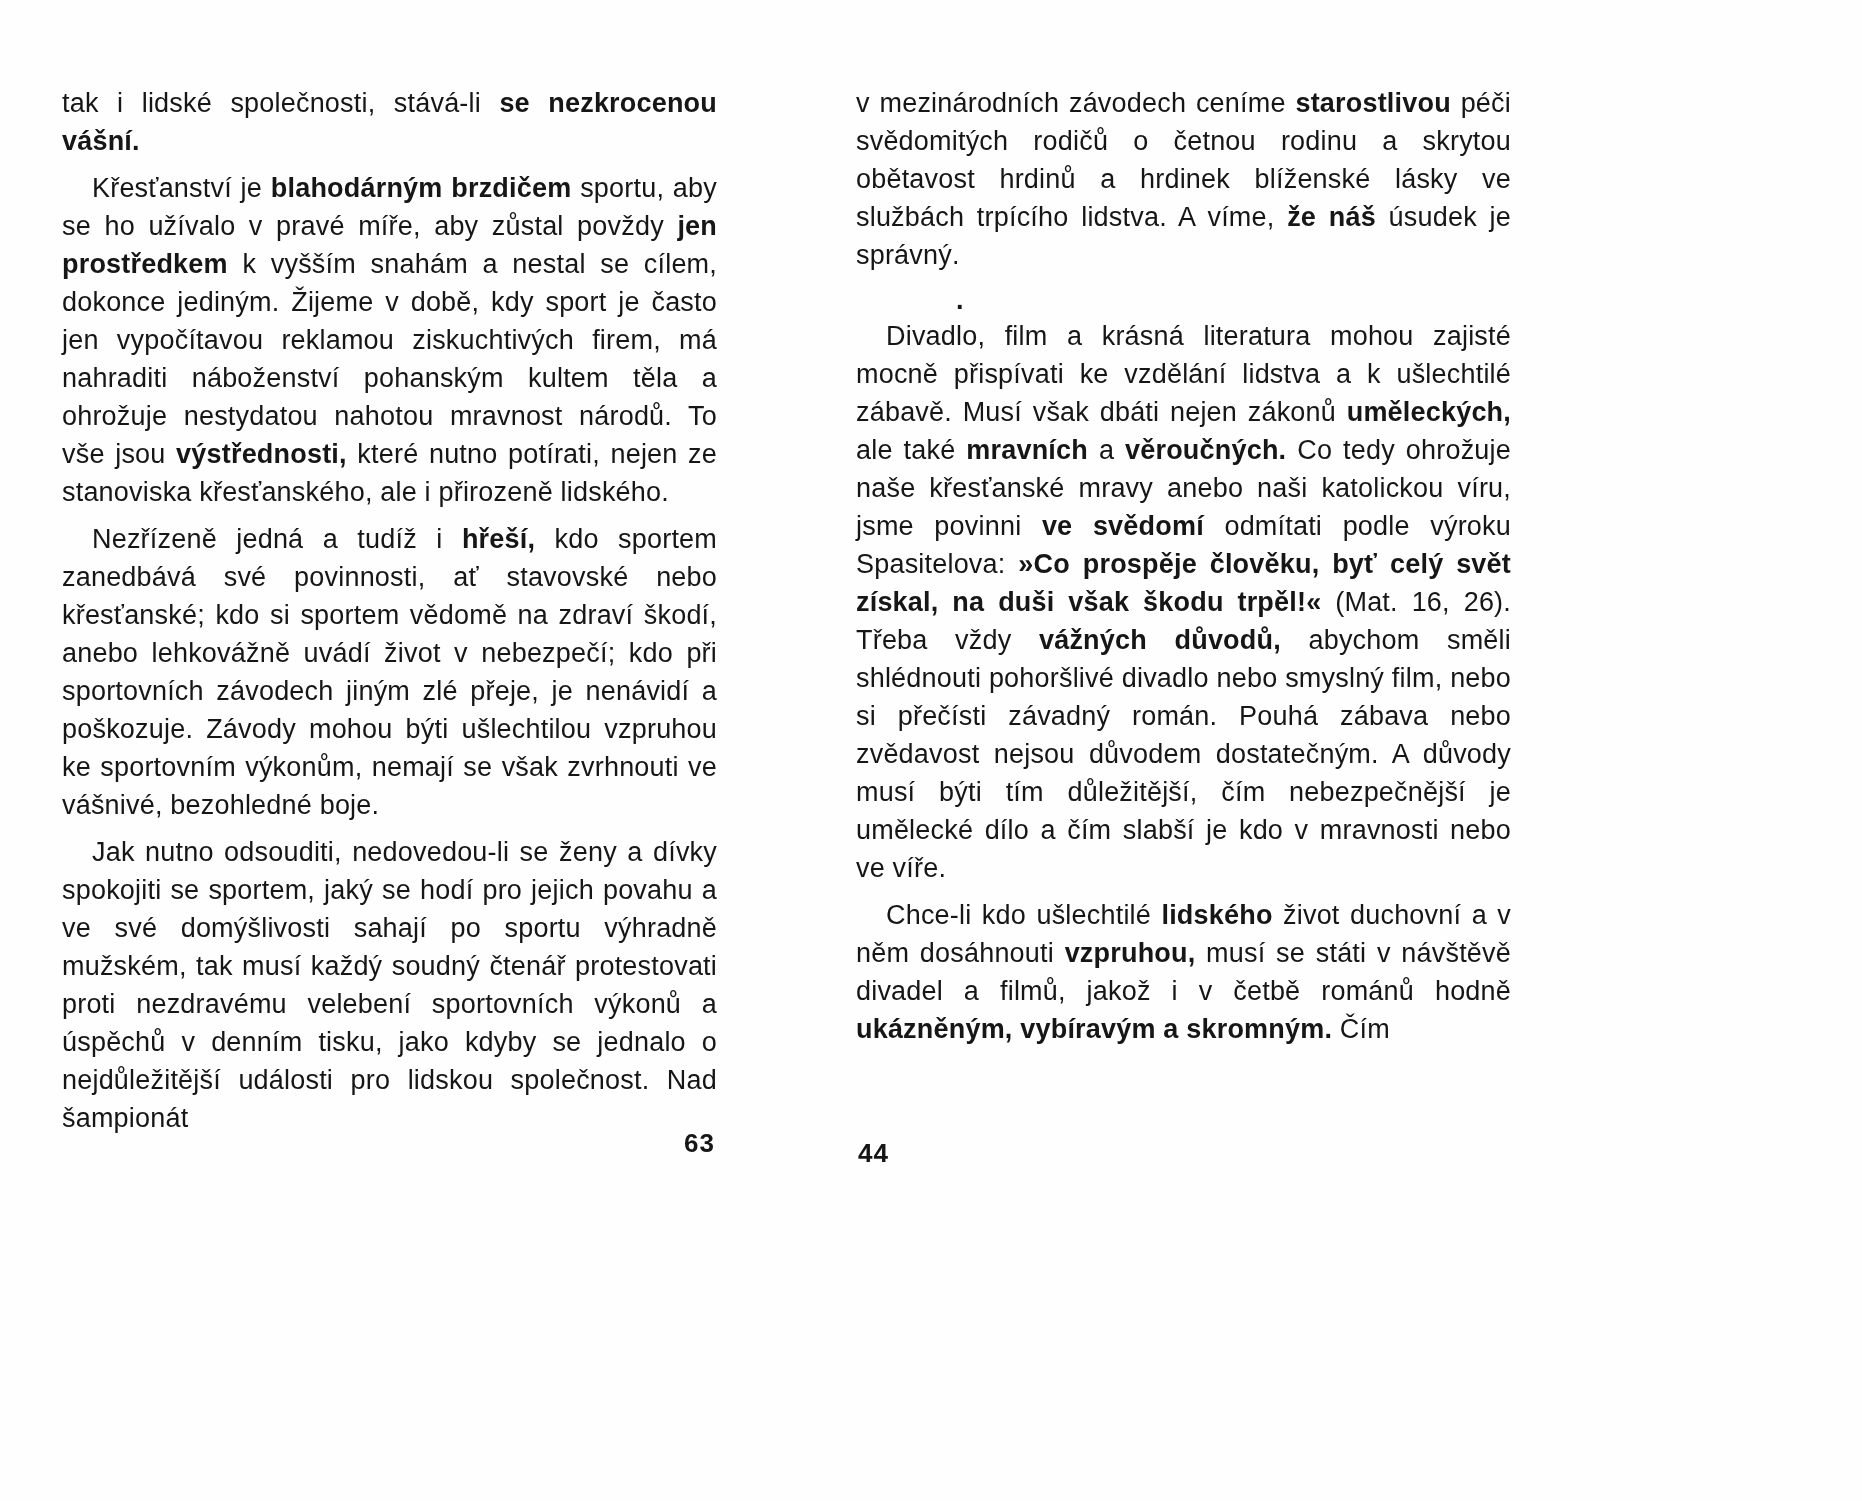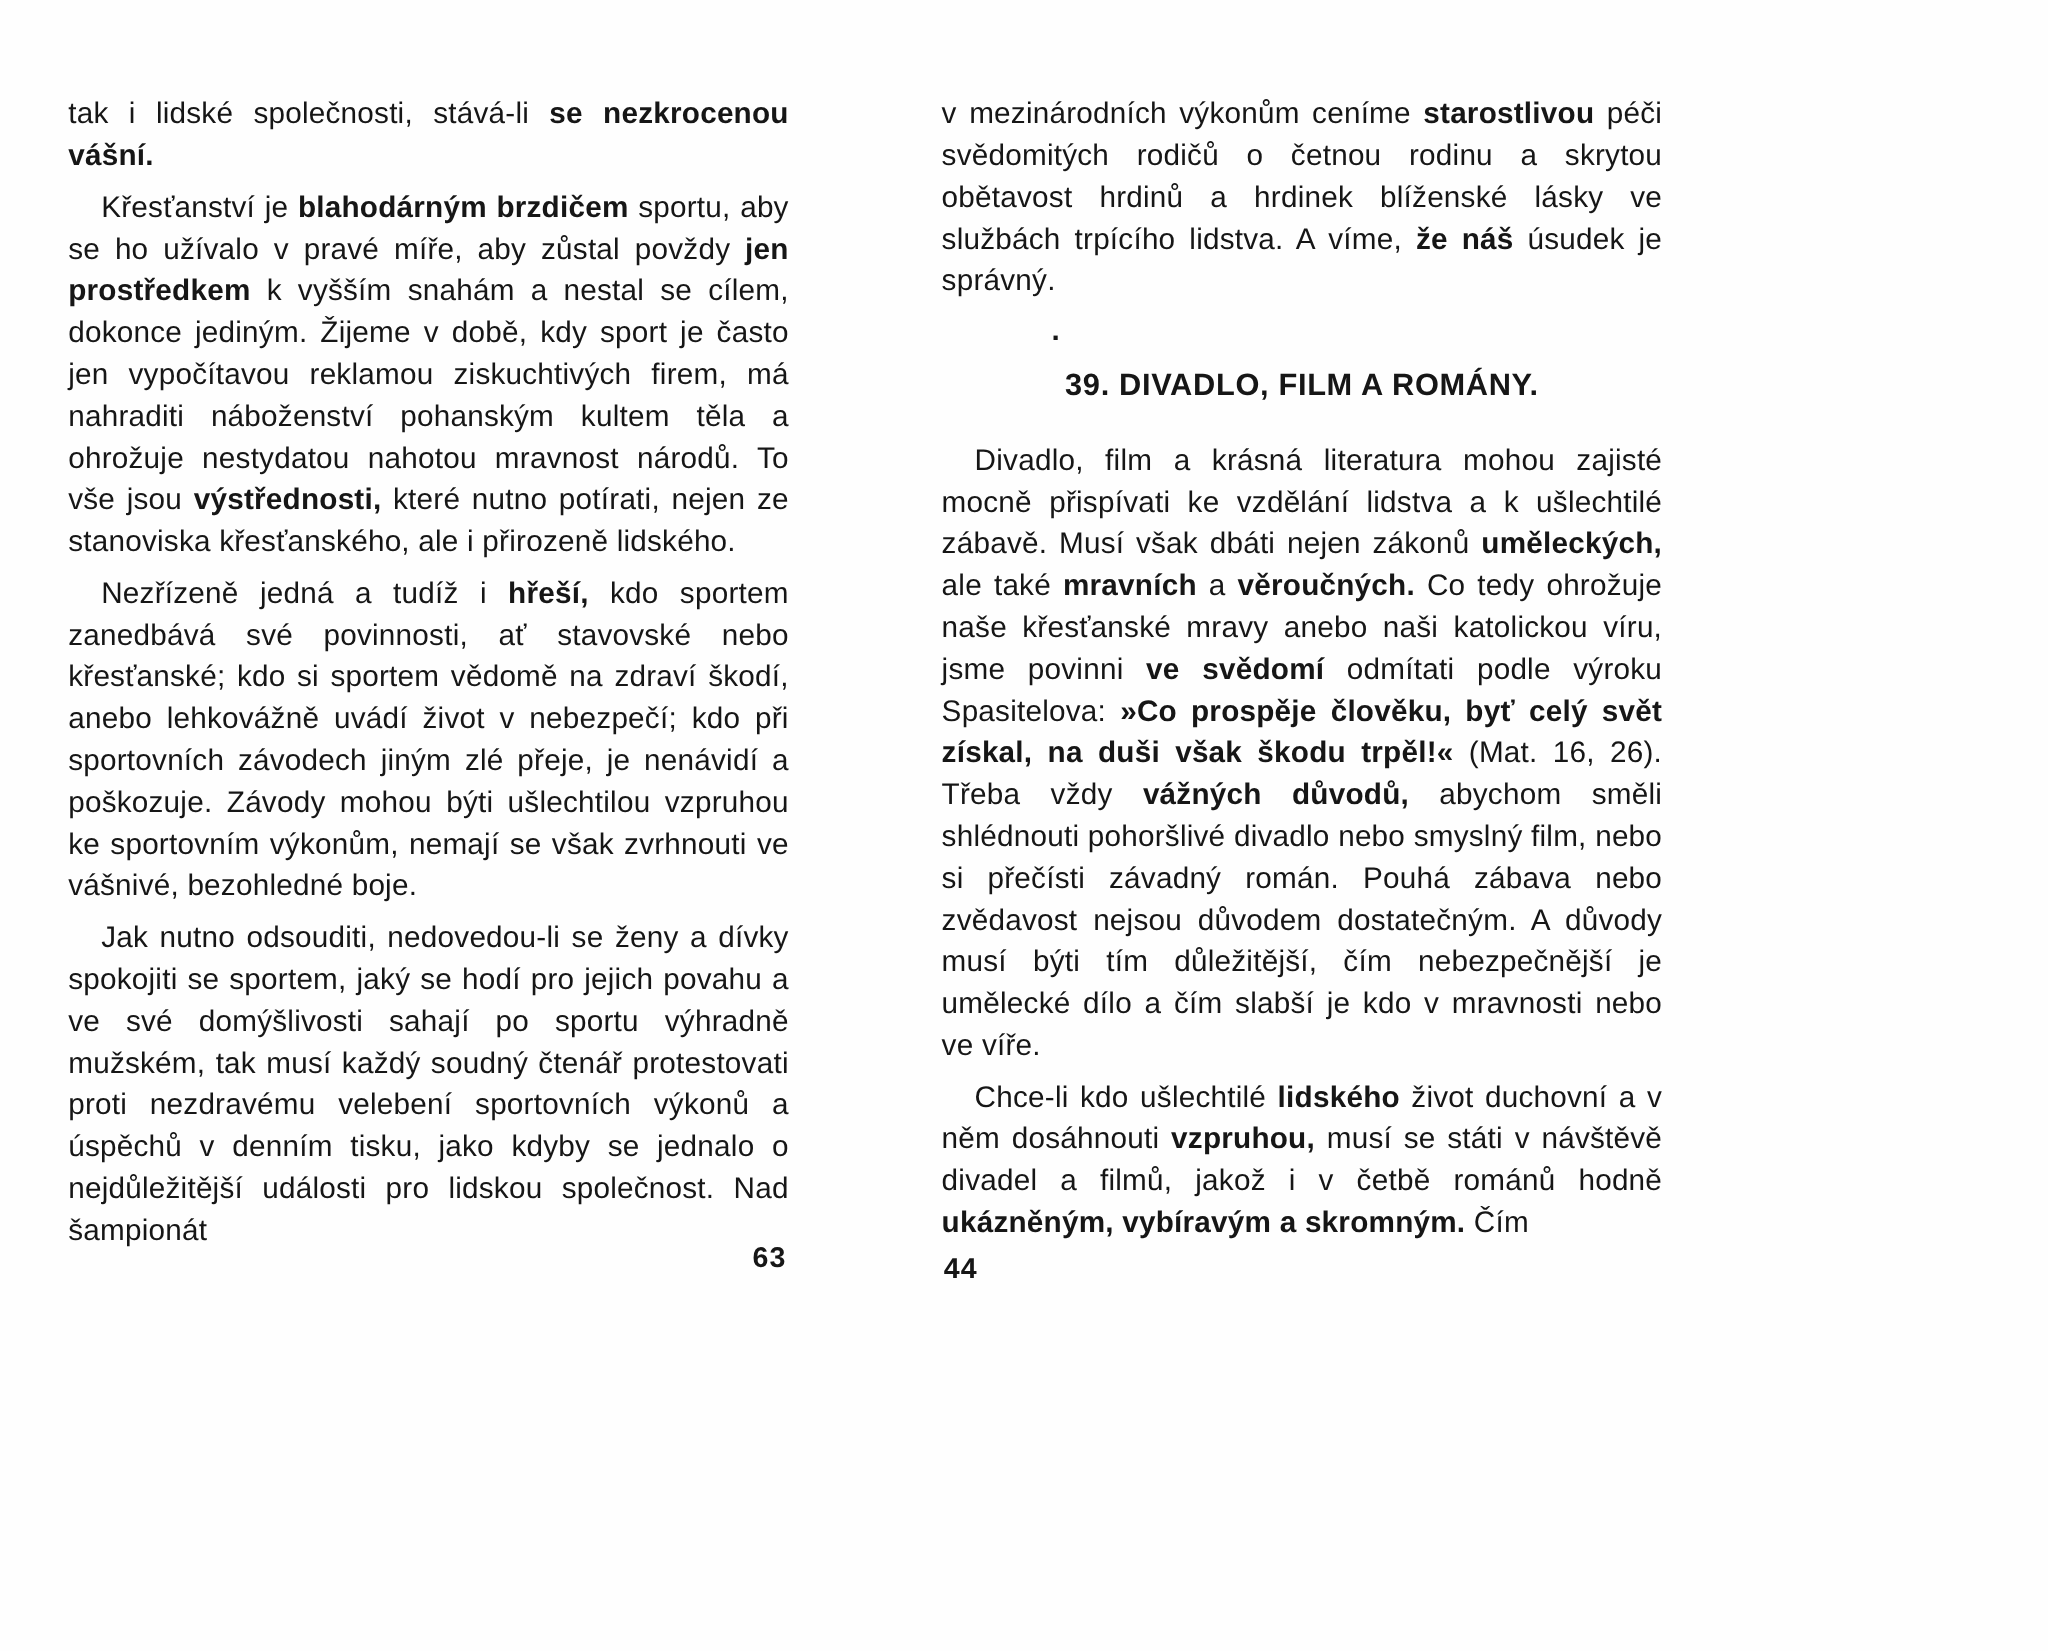--- a/index.html
+++ b/index.html
@@ -67,24 +67,23 @@
 
   <div class="column left">
       <p class="para"><span>tak i lidské společnosti, stává-li </span><span class="bold">se nezkrocenou vášní.</span></p>
       <p class="para indent"><span>Křesťanství je </span><span class="bold">blahodárným brzdičem</span><span> sportu, aby se ho užívalo v pravé míře, aby zůstal povždy </span><span class="bold">jen prostředkem</span><span> k vyšším snahám a nestal se cílem, dokonce jediným. Žijeme v době, kdy sport je často jen vypočítavou reklamou ziskuchtivých firem, má nahraditi náboženství pohanským kultem těla a ohrožuje nestydatou nahotou mravnost národů. To vše jsou </span><span class="bold">výstřednosti,</span><span> které nutno potírati, nejen ze stanoviska křesťanského, ale i přirozeně lidského.</span></p>
       <p class="para indent"><span>Nezřízeně jedná a tudíž i </span><span class="bold">hřeší,</span><span> kdo sportem zanedbává své povinnosti, ať stavovské nebo křesťanské; kdo si sportem vědomě na zdraví škodí, anebo lehkovážně uvádí život v nebezpečí; kdo při sportovních závodech jiným zlé přeje, je nenávidí a poškozuje. Závody mohou býti ušlechtilou vzpruhou ke sportovním výkonům, nemají se však zvrhnouti ve vášnivé, bezohledné boje.</span></p>
       <p class="para indent"><span>Jak nutno odsouditi, nedovedou-li se ženy a dívky spokojiti se sportem, jaký se hodí pro jejich povahu a ve své domýšlivosti sahají po sportu výhradně mužském, tak musí každý soudný čtenář protestovati proti nezdravému velebení sportovních výkonů a úspěchů v denním tisku, jako kdyby se jednalo o nejdůležitější události pro lidskou společnost. Nad šampionát</span></p>
     </div>
 
   <div class="column right">
     <div>
-        <p class="para"><span>v mezinárodních výkonům ceníme </span><span class="bold">starostlivou</span><span> péči svědomitých rodičů o četnou rodinu a skrytou obětavost hrdinů a hrdinek blíženské lásky ve službách trpícího lidstva. A víme, </span><span class="bold">že náš</span><span> úsudek je správný.</span></p>
+        <p class="para"><span>v mezinárodních závodech ceníme </span><span class="bold">starostlivou</span><span> péči svědomitých rodičů o četnou rodinu a skrytou obětavost hrdinů a hrdinek blíženské lásky ve službách trpícího lidstva. A víme, </span><span class="bold">že náš</span><span> úsudek je správný.</span></p>
       </div>
     <div class="separator">.</div>
-    <h2 class="heading">39. DIVADLO, FILM A ROMÁNY.</h2>
     <div>
         <p class="para indent"><span>Divadlo, film a krásná literatura mohou zajisté mocně přispívati ke vzdělání lidstva a k ušlechtilé zábavě. Musí však dbáti nejen zákonů </span><span class="bold">uměleckých,</span><span> ale také </span><span class="bold">mravních</span><span> a </span><span class="bold">věroučných.</span><span> Co tedy ohrožuje naše křesťanské mravy anebo naši katolickou víru, jsme povinni </span><span class="bold">ve svědomí</span><span> odmítati podle výroku Spasitelova: </span><span class="bold">»Co prospěje člověku, byť celý svět získal, na duši však škodu trpěl!«</span><span> (Mat. 16, 26). Třeba vždy </span><span class="bold">vážných důvodů,</span><span> abychom směli shlédnouti pohoršlivé divadlo nebo smyslný film, nebo si přečísti závadný román. Pouhá zábava nebo zvědavost nejsou důvodem dostatečným. A důvody musí býti tím důležitější, čím nebezpečnější je umělecké dílo a čím slabší je kdo v mravnosti nebo ve víře.</span></p>
         <p class="para indent"><span>Chce-li kdo ušlechtilé </span><span class="bold">lidského</span><span> život duchovní a v něm dosáhnouti </span><span class="bold">vzpruhou,</span><span> musí se státi v návštěvě divadel a filmů, jakož i v četbě románů hodně </span><span class="bold">ukázněným, vybíravým a skromným.</span><span> Čím</span></p>
       </div>
   </div>
 
   <div class="page-number left">63</div>
 
   <div class="page-number right">44</div>
 

